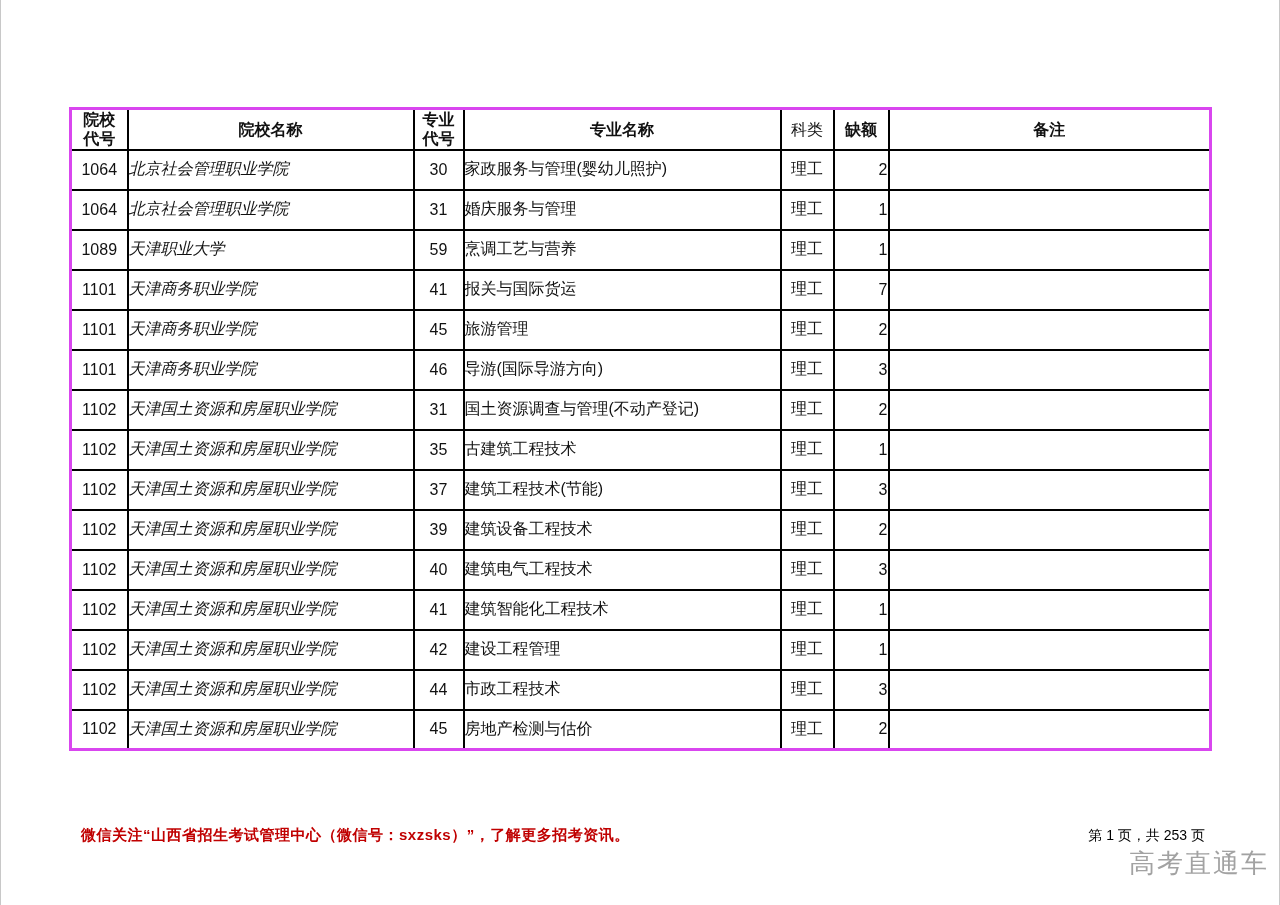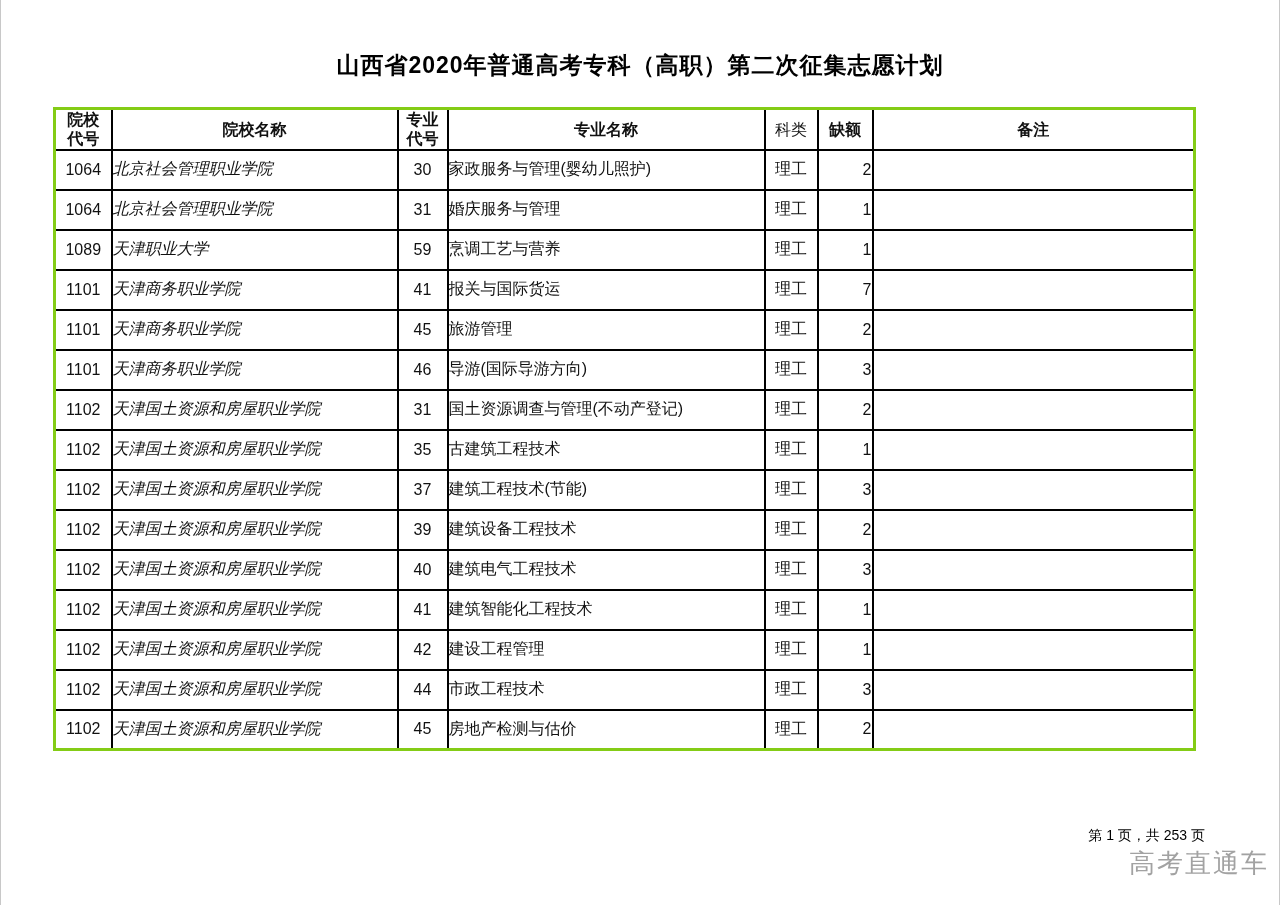--- a/index.html
+++ b/index.html
@@ -24,26 +24,26 @@
     left: 0;
     width: 100%;
     text-align: center;
     font-size: 23px;
     font-weight: bold;
     color: #000000;
     letter-spacing: 1px;
   }
   table.plan-table {
     position: absolute;
-    left: 52px;
+    left: 68px;
     top: 107px;
     width: 1140px;
     border-collapse: collapse;
     table-layout: fixed;
-    border: 3px solid #84cc16;
+    border: 3px solid #d946ef;
   }
   table.plan-table th,
   table.plan-table td {
     border: 2px solid #000000;
     font-size: 16px;
     color: #111111;
     overflow: hidden;
     white-space: nowrap;
     box-sizing: border-box;
     padding: 0;
@@ -86,21 +86,20 @@
     top: 846px;
     font-size: 26px;
     letter-spacing: 2px;
   }
 </style>
 </head>
 <body>
 
 <div class="page">
 
-  <div class="doc-title">山西省2020年普通高考专科（高职）第二次征集志愿计划</div>
 
   <table class="plan-table">
     <colgroup>
       <col style="width:57px">
       <col style="width:286px">
       <col style="width:50px">
       <col style="width:317px">
       <col style="width:53px">
       <col style="width:55px">
       <col style="width:322px">
@@ -250,18 +249,19 @@
       <td class="col-school">天津国土资源和房屋职业学院</td>
       <td class="col-mcode">45</td>
       <td class="col-major">房地产检测与估价</td>
       <td class="col-cat">理工</td>
       <td class="col-vac">2</td>
       <td class="col-remark"></td>
     </tr>
       </tbody>
   </table>
 
+  <div class="footer-notice" style="color: rgb(192, 0, 0);">微信关注“山西省招生考试管理中心（微信号：sxzsks）”，了解更多招考资讯。</div>
 
   <div class="page-indicator">第 1 页，共 253 页</div>
 
   <div class="watermark" style="color: rgb(162, 162, 162);">高考直通车</div>
 
 </div>
 
 </body></html>

